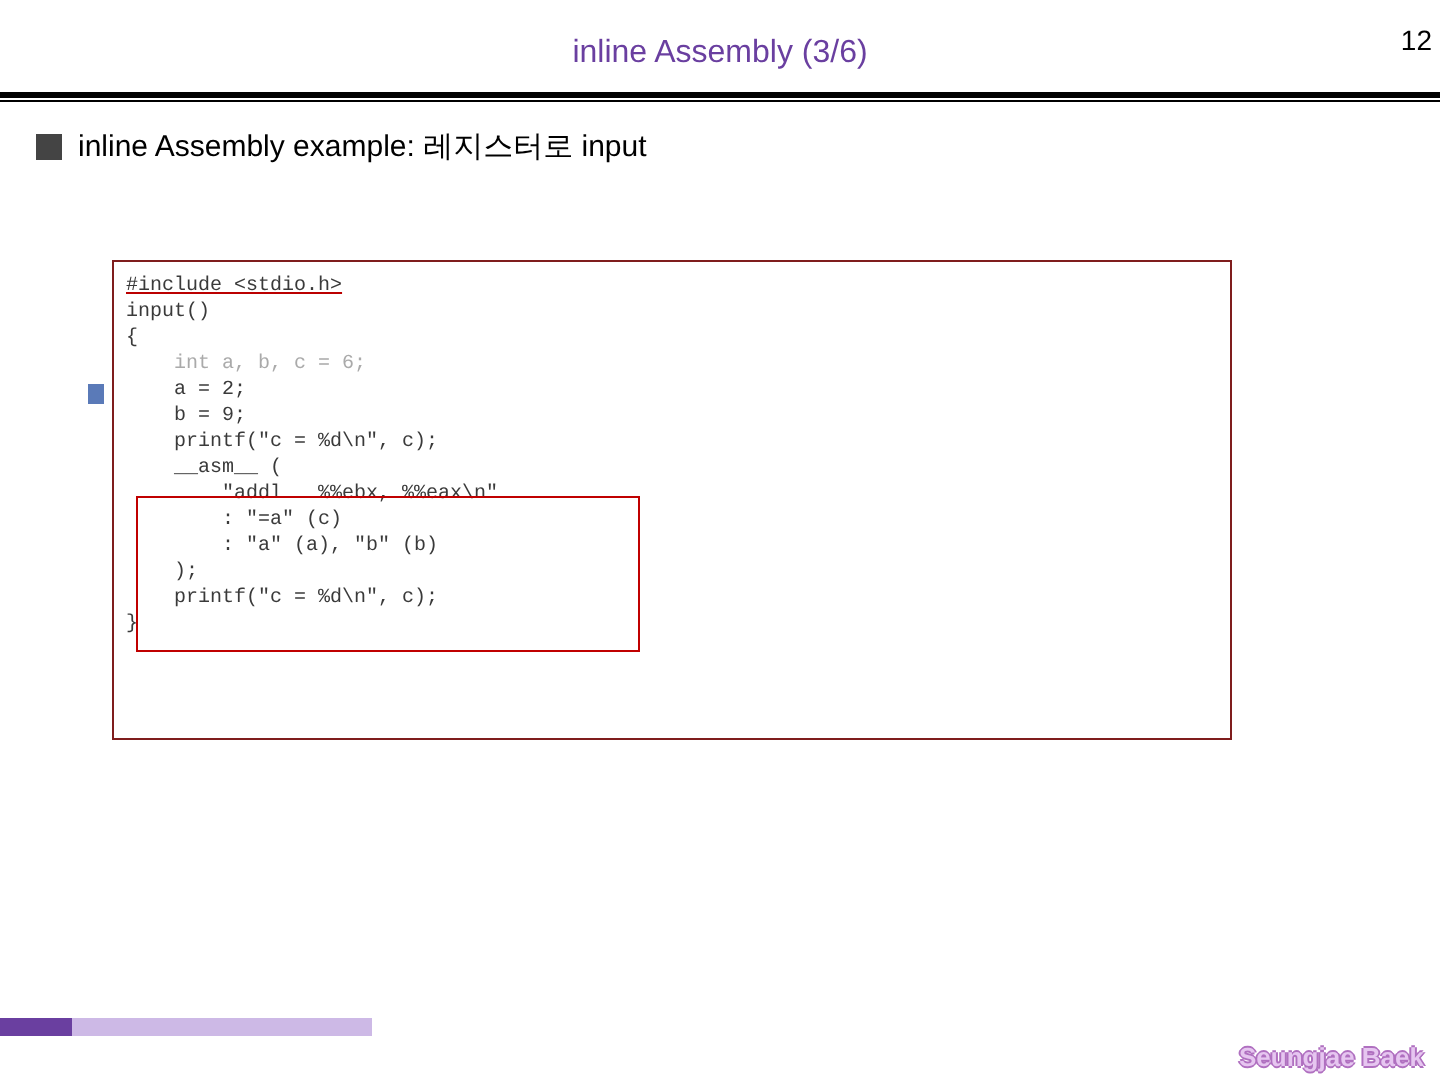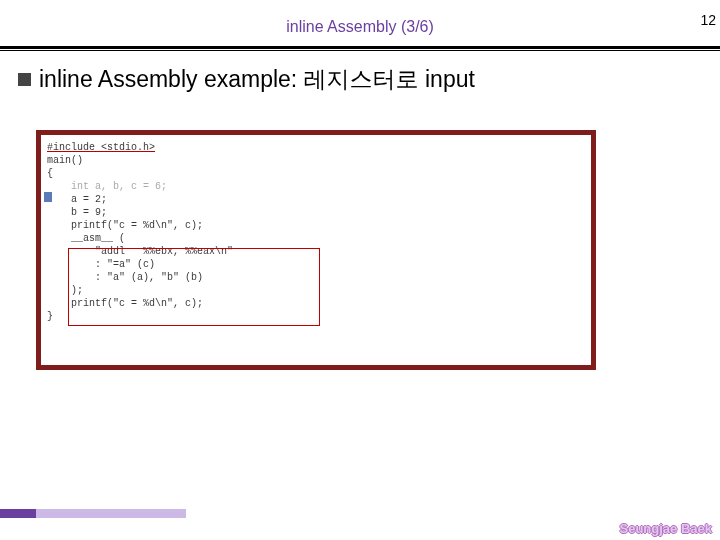--- a/index.html
+++ b/index.html
@@ -64,30 +64,30 @@
     align-items: center;
     gap: 8px;
   }
   .bullet-sq {
     width: 13px;
     height: 13px;
     background: #444;
     flex: none;
   }
   .bullet-text {
-    font-size: 23px;
+    font-size: 15px;
     color: #000;
   }
   .code-box {
     position: absolute;
     top: 130px;
-    left: 36px;
+    left: 56px;
     width: 560px;
     height: 240px;
-    border: 5px solid #7f1d1d;
+    border: 1px solid #7f1d1d;
     background: #fff;
     box-sizing: border-box;
   }
   .code-inner {
     position: absolute;
     top: 6px;
     left: 6px;
     right: 6px;
     bottom: 6px;
     font-family: "Courier New", monospace;
@@ -171,21 +171,21 @@
 
   <div class="bullet-row">
     <div class="bullet-sq"></div>
     <div class="bullet-text">inline Assembly example: 레지스터로 input</div>
   </div>
 
   <div class="code-box">
     <div class="code-inner">
       <div class="line include-underline">#include &lt;stdio.h&gt;</div>
       <div class="line"></div>
-      <div class="line">main()</div>
+      <div class="line">input()</div>
       <div class="line">{</div>
       <div class="line faded">    int a, b, c = 6;</div>
       <div class="line"></div>
       <div class="line">    a = 2;</div>
       <div class="line">    b = 9;</div>
       <div class="line"></div>
       <div class="line">    printf("c = %d\n", c);</div>
       <div class="line"></div>
       <div class="line">    __asm__ (</div>
       <div class="line">        "addl   %%ebx, %%eax\n"</div>

